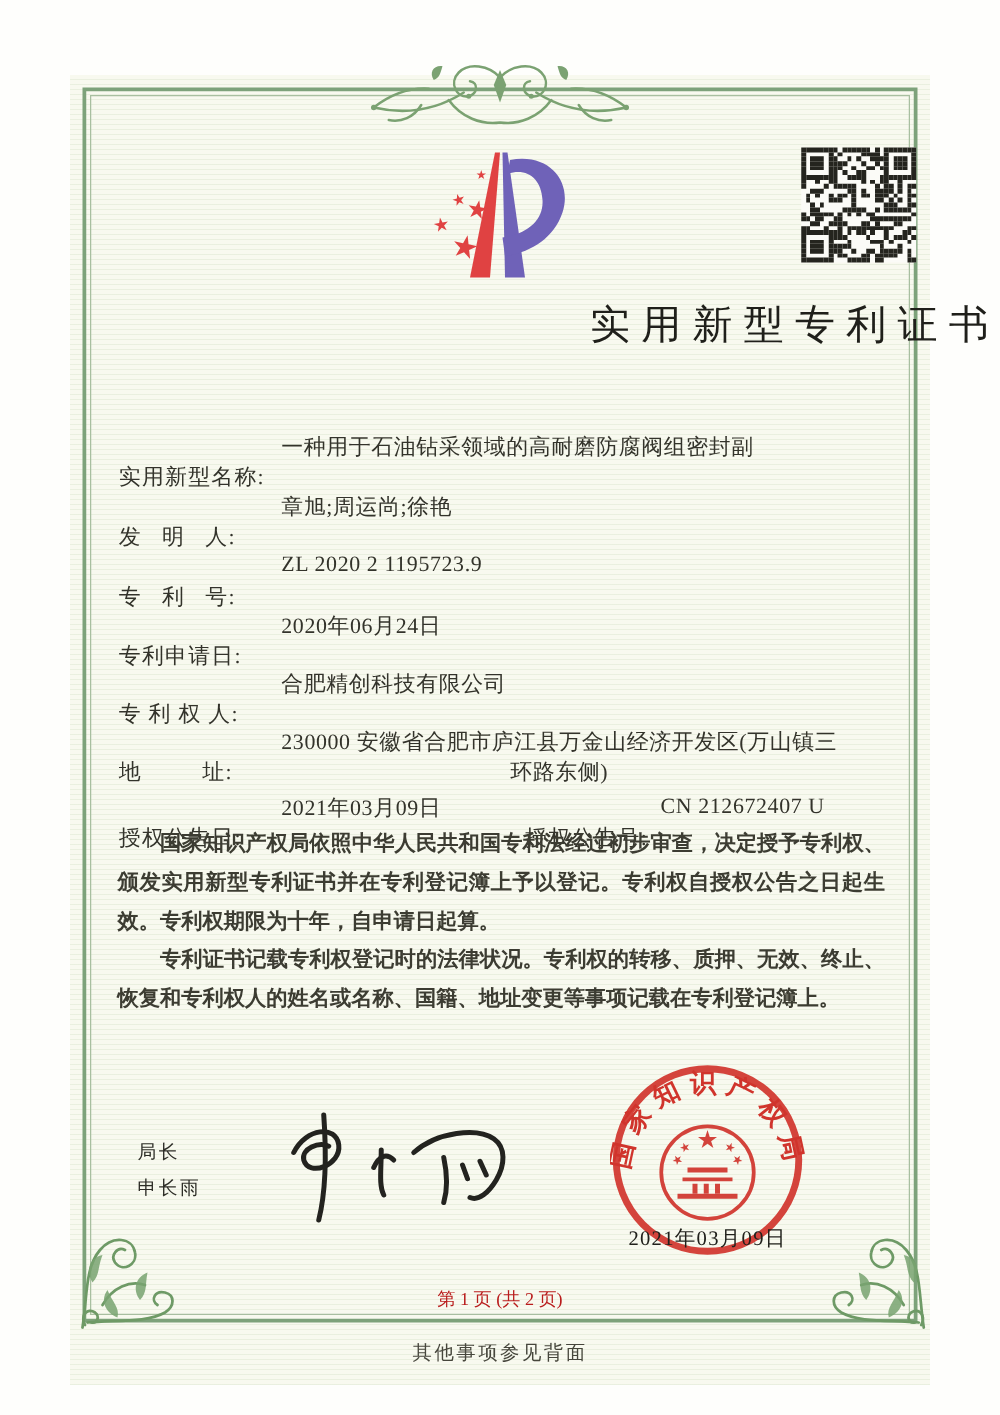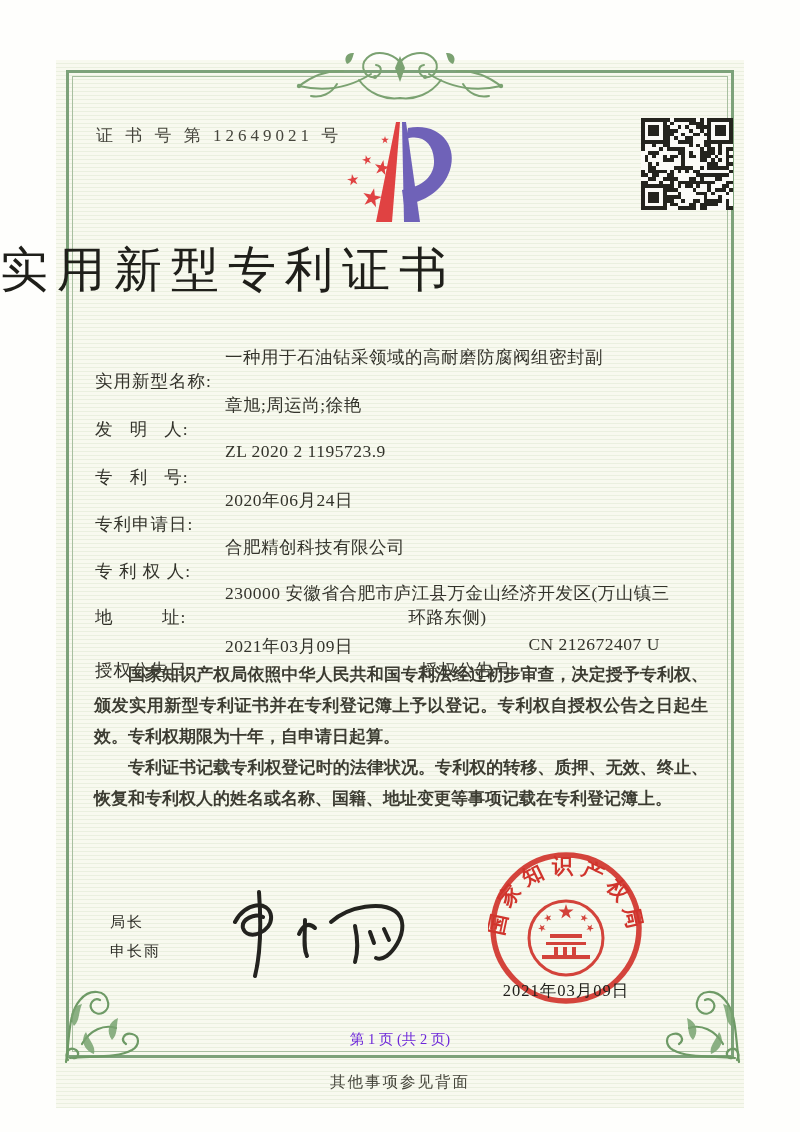--- a/index.html
+++ b/index.html
@@ -10,35 +10,35 @@
         background-image:repeating-linear-gradient(0deg, rgba(160,190,140,0.16) 0 1px, rgba(255,255,255,0) 1px 4px);}
   .frame{position:absolute;left:66px;top:70px;width:668px;height:988px;
         border:3px solid #7da27a;box-sizing:border-box;}
   .frame-inner{position:absolute;left:3px;top:3px;right:3px;bottom:3px;border:1px solid #a8bfa0;}
   .cert-no{position:absolute;left:96px;top:124px;font-size:17px;letter-spacing:4px;color:#45453c;}
   .logo{position:absolute;left:336px;top:108px;}
   .qr{position:absolute;left:641px;top:118px;width:92px;height:92px;display:grid;
       grid-template-columns:repeat(25,1fr);grid-template-rows:repeat(25,1fr);background:#fbfbf7;}
   .qr .m{background:transparent;}
   .qr .d{background:#24241e;}
-  .title{position:absolute;left:0;top:238px;width:800px;text-align:left;
-         font-size:48px;letter-spacing:9px;color:#1f1f1a;font-weight:500;}
+  .title{position:absolute;left:0;top:238px;width:800px;text-align:right;
+         font-size:32px;letter-spacing:9px;color:#1f1f1a;font-weight:500;}
   .field{position:absolute;left:95px;width:616px;font-size:17.5px;color:#33332b;}
   .f-label{display:inline-block;width:130px;white-space:pre;vertical-align:top;letter-spacing:1px;margin-top:24px;}
   .f-value{display:inline-block;vertical-align:top;white-space:pre-line;max-width:470px;letter-spacing:0.5px;text-align:center;}
   .f-pair2{position:absolute;left:325px;top:0;}
   .paras{position:absolute;left:94px;top:660px;width:614px;font-size:17px;line-height:1.82;
          color:#3c3c32;text-align:justify;font-weight:bold;}
   .paras p{margin:0;text-indent:2em;}
   .signer{position:absolute;left:110px;top:908px;font-size:15px;line-height:1.95;color:#2c2c26;letter-spacing:2px;}
   .signature{position:absolute;left:205px;top:882px;}
   .seal{position:absolute;left:488px;top:850px;}
   .seal-date{position:absolute;left:486px;top:980px;width:160px;text-align:center;
              font-size:16.5px;color:#21211c;letter-spacing:1px;}
-  .page-num{position:absolute;left:66px;top:1030px;width:668px;text-align:center;font-size:14.5px;color:#6d28d9;}
+  .page-num{position:absolute;left:66px;top:1030px;width:668px;text-align:center;font-size:14.5px;color:#b91c1c;}
   .back-note{position:absolute;left:0;top:1072px;width:800px;text-align:center;font-size:15.5px;color:#46463c;letter-spacing:2px;font-family:Liberation Serif, serif;}
   .ornament-top{position:absolute;left:285px;top:50px;}
   .flourish{position:absolute;top:966px;}
   .flourish.left{left:60px;}
   .flourish.right{left:645px;transform:scaleX(-1);}
 </style>
 </head>
 <body>
 
 <div class="page">
@@ -90,21 +90,20 @@
       <path d="M22,78 C30,64 44,58 56,62"></path>
       <path d="M8,94 C4,86 10,80 16,84 C20,87 18,93 13,92"></path>
     </g>
     <g fill="#79a471" opacity="0.85">
       <path d="M14,60 C8,50 12,40 22,38 C18,48 20,54 14,60 Z"></path>
       <path d="M34,88 C24,84 20,74 26,66 C30,76 36,80 34,88 Z"></path>
       <path d="M52,74 C46,66 48,56 58,52 C56,62 58,68 52,74 Z"></path>
     </g>
   </svg>
 
-  <div class="cert-no">证 书 号 第 12649021 号</div>
 
   <svg class="logo" width="132" height="128" viewBox="0 0 132 128">
     <defs>
       <path id="star5" d="M0,-1 L0.224,-0.309 0.951,-0.309 0.363,0.118 0.588,0.809 0,0.382 -0.588,0.809 -0.363,0.118 -0.951,-0.309 -0.224,-0.309 Z"></path>
     </defs>
     <polygon points="60,14 64,14 56,114 40,114" fill="#e04242"></polygon>
     <polygon points="66,14 70,14 84,114 68,114" fill="#6f62b8"></polygon>
     <path d="M72,20 C104,14 122,38 114,62 C107,83 88,94 68,97 L66,82 C86,79 99,68 98,52 C97,35 86,26 70,31 Z" fill="#6f62b8"></path>
     <use href="#star5" transform="translate(49,32) scale(4)" fill="#e04242"></use>
     <use href="#star5" transform="translate(31,52) scale(5) rotate(-15)" fill="#e04242"></use>

